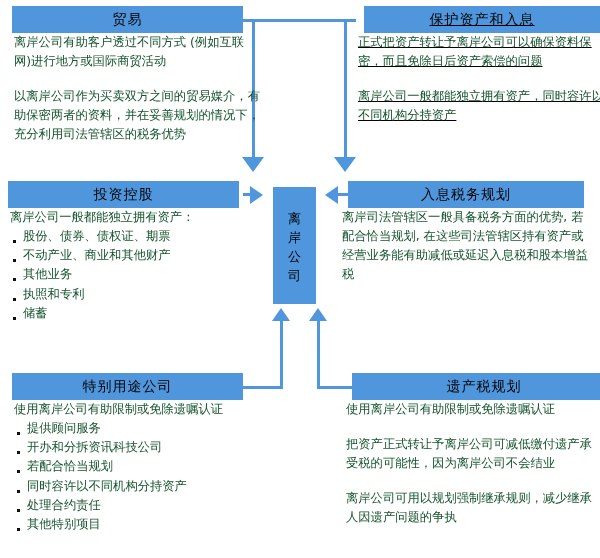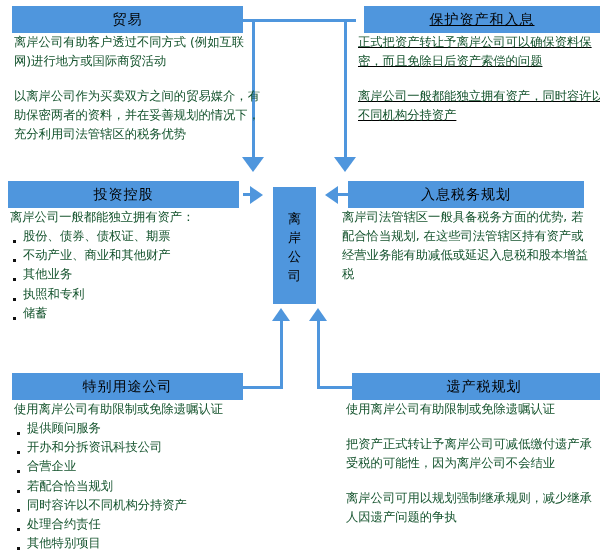--- a/index.html
+++ b/index.html
@@ -194,21 +194,20 @@
     </div>
   </div>
 
   <div class="panel" id="panel-spv">
     <div class="panel-header">特别用途公司</div>
     <div class="panel-body">
       <div class="lead">使用离岸公司有助限制或免除遗嘱认证</div>
       <ul class="bullets">
         <li>提供顾问服务</li>
         <li>开办和分拆资讯科技公司</li>
-        <li>合营企业</li>
         <li>若配合恰当规划</li>
         <li>同时容许以不同机构分持资产</li>
         <li>处理合约责任</li>
         <li>其他特别项目</li>
       </ul>
     </div>
   </div>
 
   <div class="panel" id="panel-estate">
     <div class="panel-header">遗产税规划</div>

